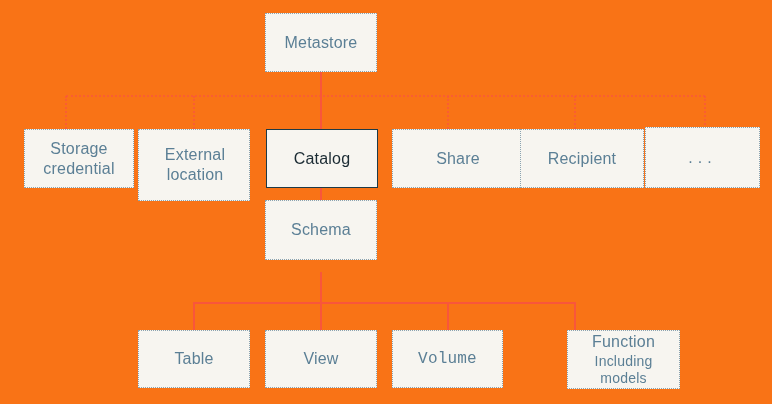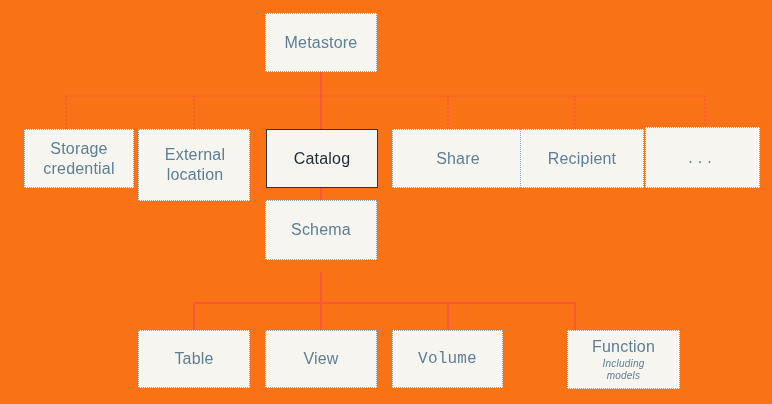--- a/index.html
+++ b/index.html
@@ -20,21 +20,21 @@
   #catalog{left:266px;top:129px;width:112px;height:59px;
            border:1.5px solid #1e3a46;color:#1b2b33;font-size:16px;}
   #share{left:392px;top:129px;width:132px;height:59px;}
   #recipient{left:520px;top:129px;width:124px;height:59px;}
   #ellipsis{left:645px;top:127px;width:115px;height:61px;letter-spacing:5px;}
   #schema{left:265px;top:200px;width:112px;height:60px;}
   #table{left:138px;top:330px;width:112px;height:58px;}
   #view{left:265px;top:330px;width:112px;height:58px;}
   #volume{left:392px;top:330px;width:111px;height:58px;font-family:Liberation Mono, monospace;}
   #function{left:519px;top:330px;width:113px;height:59px;padding:2px 22px;margin-left:48px;}
-  .sub{font-size:10px;line-height:1.2;max-width:72px;display:block;margin-top:1px;font-style:italic;}
+  .sub{font-size:14px;line-height:1.2;max-width:72px;display:block;margin-top:1px;}
 
   
   .solid{position:absolute;background:#f9563b;}
   .s1{left:320px;top:72px;width:2px;height:57px;}
   .s2{left:320px;top:188px;width:2px;height:24px;}
   .s3{left:320px;top:272px;width:2px;height:30px;}
   .s4{left:193px;top:302px;width:383px;height:2px;}
   .s5{left:193px;top:303px;width:2px;height:27px;}
   .s6{left:320px;top:303px;width:2px;height:27px;}
   .s7{left:447px;top:303px;width:2px;height:27px;}

